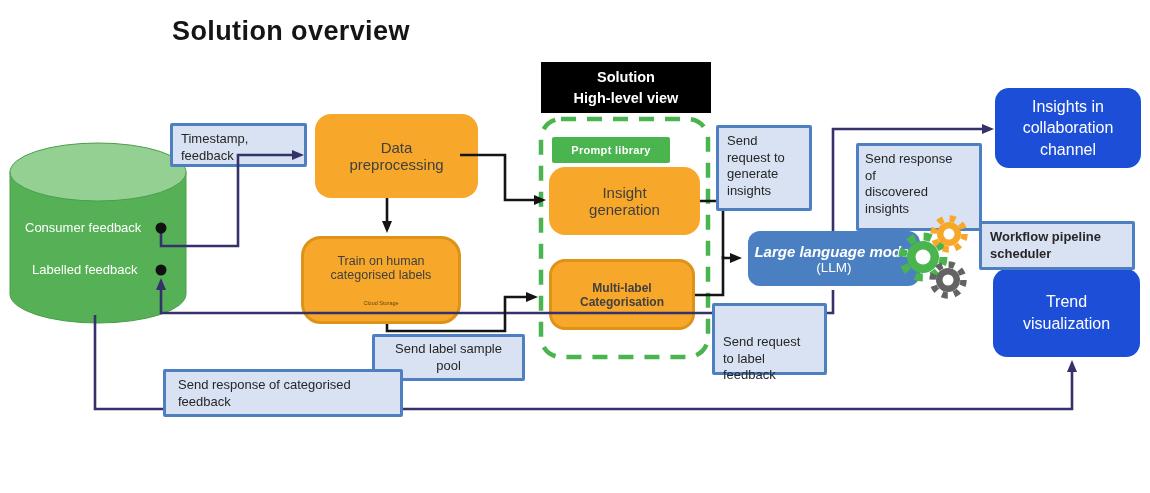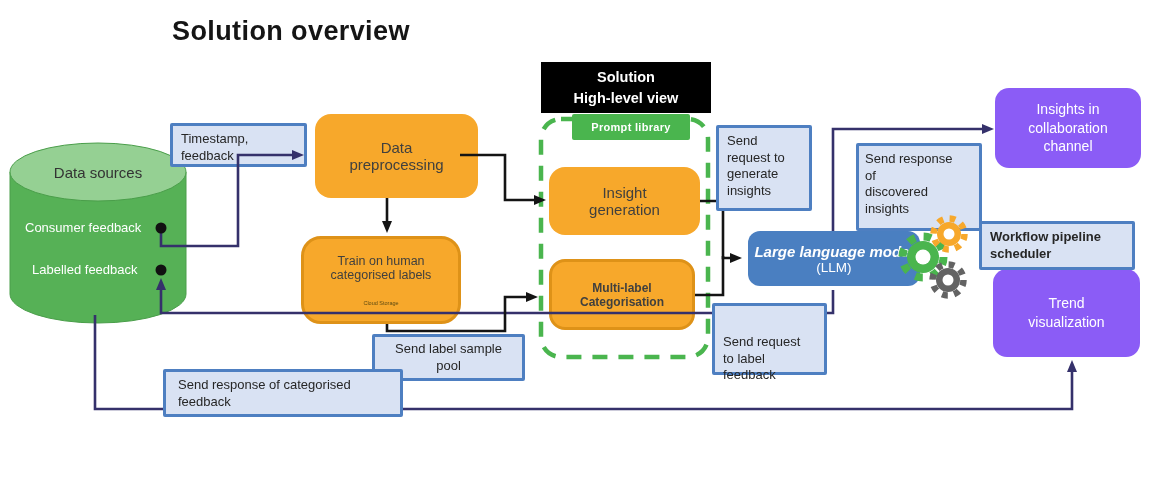--- a/index.html
+++ b/index.html
@@ -19,21 +19,21 @@
 
   
   .orangebox {
     background:#F7A82B; border-radius:16px; color:#41403e;
     display:flex; align-items:center; justify-content:center; text-align:center;
   }
   .orangebox.bordered { border:3.5px solid #DE9218; border-radius:20px; }
 
   
   .redbox {
-    background:#8b5cf6; border-radius:14px; color:#ffffff; font-size:14px; line-height:1.35;
+    background:#1d4ed8; border-radius:14px; color:#ffffff; font-size:16px; line-height:1.35;
     display:flex; align-items:center; justify-content:center; text-align:center;
   }
 
   .blackbox {
     background:#000000; color:#ffffff; font-weight:bold; font-size:14.5px; line-height:1.4;
     display:flex; align-items:center; justify-content:center; text-align:center;
   }
   .greenbox {
     background:#4ab54e; color:#ffffff; font-weight:bold; font-size:11px; letter-spacing:.3px;
     display:flex; align-items:center; justify-content:center; text-align:center; border-radius:2px;
@@ -55,21 +55,20 @@
 <body>
 
 <div id="stage">
 
   <div class="abs page-title" style="left:172px; top:16px;">Solution overview</div>
 
   <svg class="abs" style="left:8px; top:142px;" width="180" height="185" viewBox="0 0 180 185">
     <path d="M2,30 L2,152 A88,29 0 0 0 178,152 L178,30 Z" fill="#56b156" stroke="#4a9e4a" stroke-width="1"></path>
     <ellipse cx="90" cy="30" rx="88" ry="29" fill="#95d093" stroke="#4a9e4a" stroke-width="1"></ellipse>
   </svg>
-  <div class="abs cyl-title" style="left:8px; top:164px; width:180px;">Data sources</div>
   <div class="abs cyl-item" style="left:25px; top:220px;">Consumer feedback</div>
   <div class="abs cyl-item" style="left:32px; top:262px;">Labelled feedback</div>
 
   <div class="abs orangebox pre" style="left:315px; top:114px; width:163px; height:84px; font-size:15px; font-weight:500;">Data
 preprocessing</div>
 
   <div class="abs orangebox bordered" style="left:301px; top:236px; width:160px; height:88px;">
     <div style="width:100%;">
       <div class="pre" style="font-size:12.5px; font-weight:500;">Train on human
 categorised labels</div>
@@ -77,21 +76,21 @@
     </div>
   </div>
 
   <div class="abs blackbox pre" style="left:541px; top:62px; width:170px; height:51px;">Solution
 High-level view</div>
 
   <svg class="abs" style="left:538px; top:116px;" width="173" height="244" viewBox="0 0 173 244">
     <rect x="3" y="3" width="167" height="238" rx="20" fill="none" stroke="#4ab54e" stroke-width="4.5" stroke-dasharray="15 11"></rect>
   </svg>
 
-  <div class="abs greenbox" style="left:552px; top:114px; width:118px; height:26px;margin-left:20px;">Prompt library</div>
+  <div class="abs greenbox" style="left:552px; top:137px; width:118px; height:26px;">Prompt library</div>
 
   <div class="abs orangebox bordered pre" style="left:549px; top:259px; width:146px; height:71px; font-size:12px; font-weight:600; border-radius:16px;">Multi-label
 Categorisation</div>
 
   <div class="abs orangebox pre" style="left:549px; top:167px; width:151px; height:68px; font-size:15px; font-weight:500;">Insight
 generation</div>
 
   <div class="abs llmbox" style="left:748px; top:231px; width:172px; height:55px;">
     <div class="llm-title">Large language model</div>
     <div class="llm-sub">(LLM)</div>

